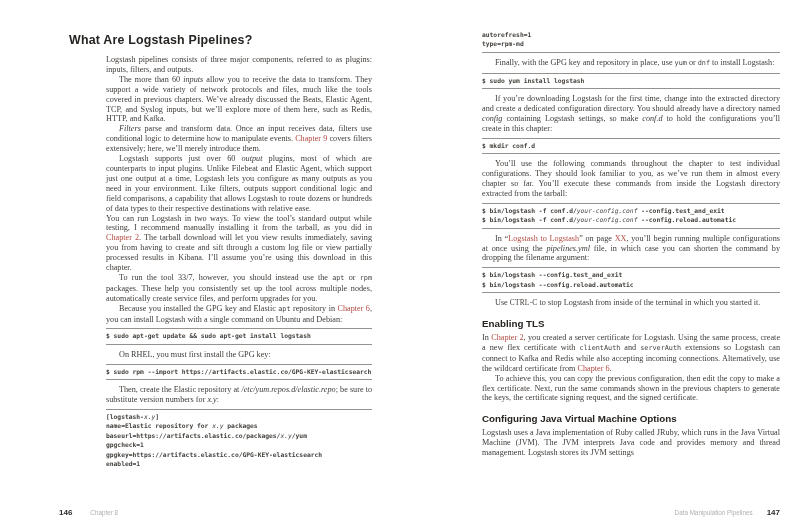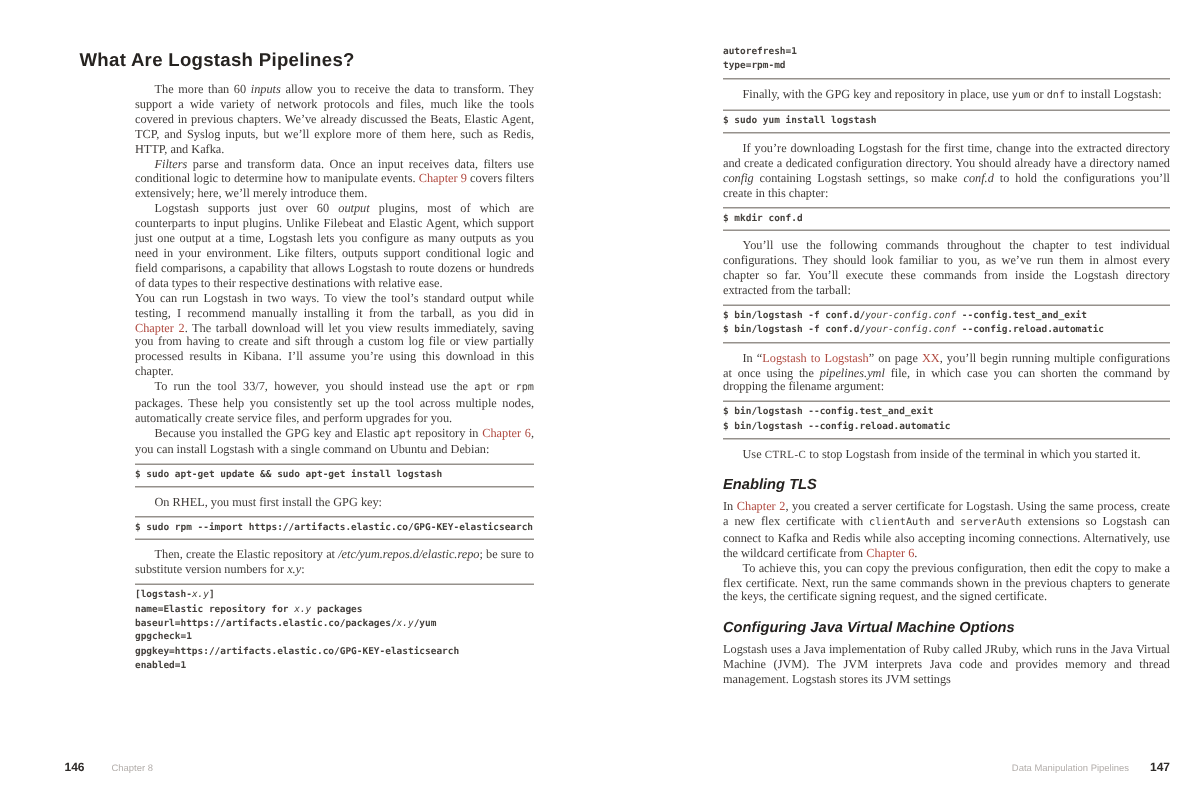--- a/index.html
+++ b/index.html
@@ -1,32 +1,32 @@
 <!DOCTYPE html>
 <html><head>
 <meta charset="utf-8">
 <style>
   html,body{margin:0;padding:0;background:#ffffff;}
   .spread{position:relative;width:800px;height:528px;background:#ffffff;overflow:hidden;
           font-family:"Liberation Serif", serif;}
   .page{position:absolute;top:0;height:528px;background:#ffffff;}
-  .page-left{left:0;width:400px;}
+  .page-left{left:16px;width:400px;}
   .page-right{left:416px;width:400px;}
   .content{position:absolute;top:30px;}
   .page-left .content{left:90px;width:266px;}
   .page-right .content{left:66px;width:298px;}
 
   .bp{margin:0;font-size:8.2px;line-height:9.9px;color:#3f3b38;text-align:justify;
       hyphens:none;}
   .bp.ind{text-indent:13px;}
 
   .h1{font-family:"Liberation Sans",sans-serif;font-weight:bold;font-size:12.4px;
       line-height:14px;color:#262320;letter-spacing:.2px;margin:11px 0 8px -37px;}
   .h1.first{margin-top:3px;}
-  .h2{font-family:"Liberation Sans",sans-serif;font-weight:bold;font-style:italic;
+  .h2{font-family:"Liberation Sans",sans-serif;font-weight:bold;
       font-size:9.8px;line-height:11px;color:#262320;margin:10px 0 4px 0;}
 
   .cb{margin:4px 0 5px 0;padding:2px 0 3px 0;border-top:1px solid #96918c;border-bottom:1px solid #96918c;}
   .cb.nt{border-top:none;padding-top:0;margin-top:0;}
   .cb.nb{border-bottom:none;padding-bottom:0;}
   .cl{font-family:"DejaVu Sans Mono",monospace;font-weight:bold;font-size:6.3px;
       line-height:9.4px;color:#45413d;white-space:pre;}
 
   .it{font-style:italic;}
   .mono-inline{font-family:"DejaVu Sans Mono",monospace;font-size:6.8px;color:#45413d;}
@@ -44,20 +44,21 @@
   .footer-right .pagenum{margin-left:14px;}
 </style>
 </head>
 <body>
 
 <div class="spread">
 
   <section class="page page-left">
     <div class="content" id="left-content">
         <div class="h1 first">What Are Logstash Pipelines?</div>
+        <p class="bp"><span>Logstash pipelines consists of three major components, referred to as plugins: inputs, filters, and outputs.</span></p>
         <p class="bp ind"><span>The more than 60 </span><span class="it">inputs</span><span> allow you to receive the data to transform. They support a wide variety of network protocols and files, much like the tools covered in previous chapters. We’ve already discussed the Beats, Elastic Agent, TCP, and Syslog inputs, but we’ll explore more of them here, such as Redis, HTTP, and Kafka.</span></p>
         <p class="bp ind"><span class="it">Filters</span><span> parse and transform data. Once an input receives data, filters use conditional logic to determine how to manipulate events. </span><span class="xref">Chapter 9</span><span> covers filters extensively; here, we’ll merely introduce them.</span></p>
         <p class="bp ind"><span>Logstash supports just over 60 </span><span class="it">output</span><span> plugins, most of which are counterparts to input plugins. Unlike Filebeat and Elastic Agent, which support just one output at a time, Logstash lets you configure as many outputs as you need in your environment. Like filters, outputs support conditional logic and field comparisons, a capability that allows Logstash to route dozens or hundreds of data types to their respective destinations with relative ease.</span></p>
         <p class="bp"><span>You can run Logstash in two ways. To view the tool’s standard output while testing, I recommend manually installing it from the tarball, as you did in </span><span class="xref">Chapter 2</span><span>. The tarball download will let you view results immediately, saving you from having to create and sift through a custom log file or view partially processed results in Kibana. I’ll assume you’re using this download in this chapter.</span></p>
         <p class="bp ind"><span>To run the tool 33/7, however, you should instead use the </span><span class="mono-inline">apt</span><span> or </span><span class="mono-inline">rpm</span><span> packages. These help you consistently set up the tool across multiple nodes, automatically create service files, and perform upgrades for you.</span></p>
         <p class="bp ind"><span>Because you installed the GPG key and Elastic </span><span class="mono-inline">apt</span><span> repository in </span><span class="xref">Chapter 6</span><span>, you can install Logstash with a single command on Ubuntu and Debian:</span></p>
         <div class="cb">
           <div class="cl"><span class="code-seg">$ sudo apt-get update &amp;&amp; sudo apt-get install logstash</span></div>
         </div>
         <p class="bp ind"><span>On RHEL, you must first install the GPG key:</span></p>

